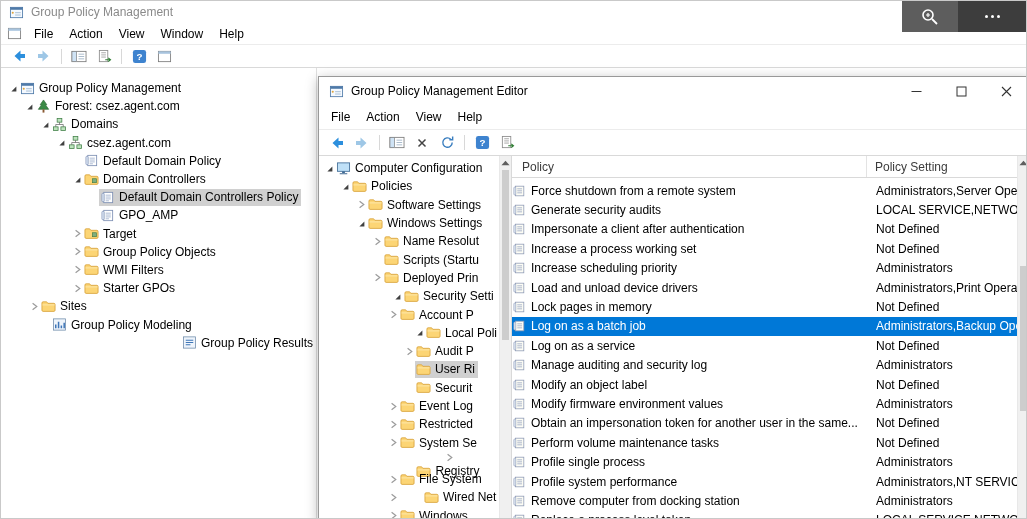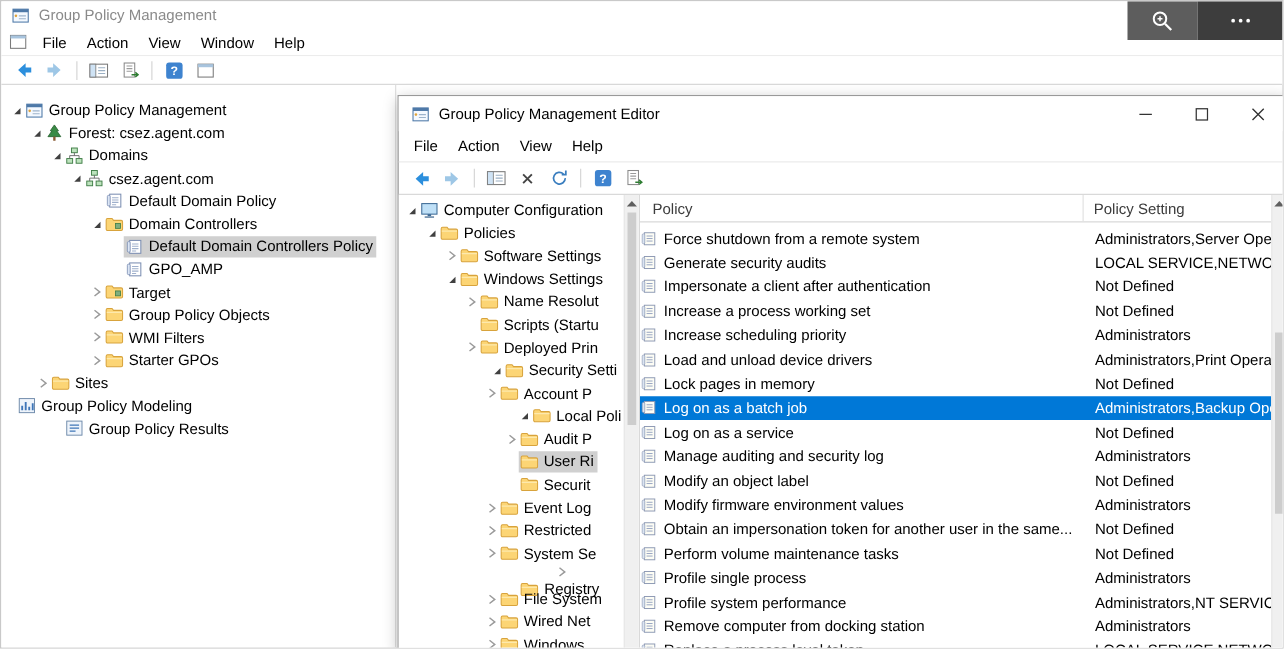--- a/index.html
+++ b/index.html
@@ -360,33 +360,33 @@
           <span class="item-body">
             <span class="icon">
               <svg width="15" height="15" viewBox="0 0 16 16">
                 <path d="M1 4.2 C1 3.5 1.5 3 2.2 3 H6 l1.3 1.6 h6.5 C14.5 4.6 15 5.1 15 5.8 V12 c0 .7-.5 1.2-1.2 1.2 H2.2 C1.5 13.2 1 12.7 1 12 Z" fill="#fcd575" stroke="#d8a33c" stroke-width="0.9"></path>
                 <path d="M1.5 6.3 h13" stroke="#fde9ad" stroke-width="1"></path>
               </svg>
             </span>
             <span class="tree-label">Sites</span>
           </span>
         </div>
-        <div class="tree-row" style="">
+        <div class="tree-row" style="padding-left: 38px;">
           <span class="expander"></span>
           <span class="item-body">
             <span class="icon">
               <svg width="15" height="15" viewBox="0 0 16 16">
                 <rect x="1.5" y="2" width="13" height="12" fill="#eef4fb" stroke="#6b87a8" stroke-width="0.8"></rect>
                 <path d="M4 12 V8 M7 12 V5 M10 12 V9 M13 12 V6" stroke="#3f76b8" stroke-width="1.6"></path>
               </svg>
             </span>
             <span class="tree-label">Group Policy Modeling</span>
           </span>
         </div>
-        <div class="tree-row" style="padding-left: 38px;">
+        <div class="tree-row" style="padding-left: 38px; justify-content: flex-end;">
           <span class="expander"></span>
           <span class="item-body">
             <span class="icon">
               <svg width="15" height="15" viewBox="0 0 16 16">
                 <rect x="1.5" y="2" width="13" height="12" fill="#eef4fb" stroke="#6b87a8" stroke-width="0.8"></rect>
                 <path d="M4 5.5 h8 M4 8 h8 M4 10.5 h5" stroke="#3f76b8" stroke-width="1.1"></path>
               </svg>
             </span>
             <span class="tree-label">Group Policy Results</span>
           </span>
@@ -767,21 +767,21 @@
               <span class="item-body">
                 <span class="icon">
                   <svg width="15" height="15" viewBox="0 0 16 16">
                     <path d="M1 4.2 C1 3.5 1.5 3 2.2 3 H6 l1.3 1.6 h6.5 C14.5 4.6 15 5.1 15 5.8 V12 c0 .7-.5 1.2-1.2 1.2 H2.2 C1.5 13.2 1 12.7 1 12 Z" fill="#fcd575" stroke="#d8a33c" stroke-width="0.9"></path>
                     <path d="M1.5 6.3 h13" stroke="#fde9ad" stroke-width="1"></path>
                   </svg>
                 </span>
                 <span class="tree-label">File System</span>
               </span>
             </div>
-            <div class="tree-row" style="padding-left: 68px;">
+            <div class="tree-row" style="padding-left: 68px; gap: 24px;">
               <span class="expander">
                 <svg width="9" height="9" viewBox="0 0 9 9">
                   <path d="M2.6 1.2 L6.8 4.5 L2.6 7.8" fill="none" stroke="#9b9b9b" stroke-width="1.2"></path>
                 </svg>
               </span>
               <span class="item-body">
                 <span class="icon">
                   <svg width="15" height="15" viewBox="0 0 16 16">
                     <path d="M1 4.2 C1 3.5 1.5 3 2.2 3 H6 l1.3 1.6 h6.5 C14.5 4.6 15 5.1 15 5.8 V12 c0 .7-.5 1.2-1.2 1.2 H2.2 C1.5 13.2 1 12.7 1 12 Z" fill="#fcd575" stroke="#d8a33c" stroke-width="0.9"></path>
                     <path d="M1.5 6.3 h13" stroke="#fde9ad" stroke-width="1"></path>

